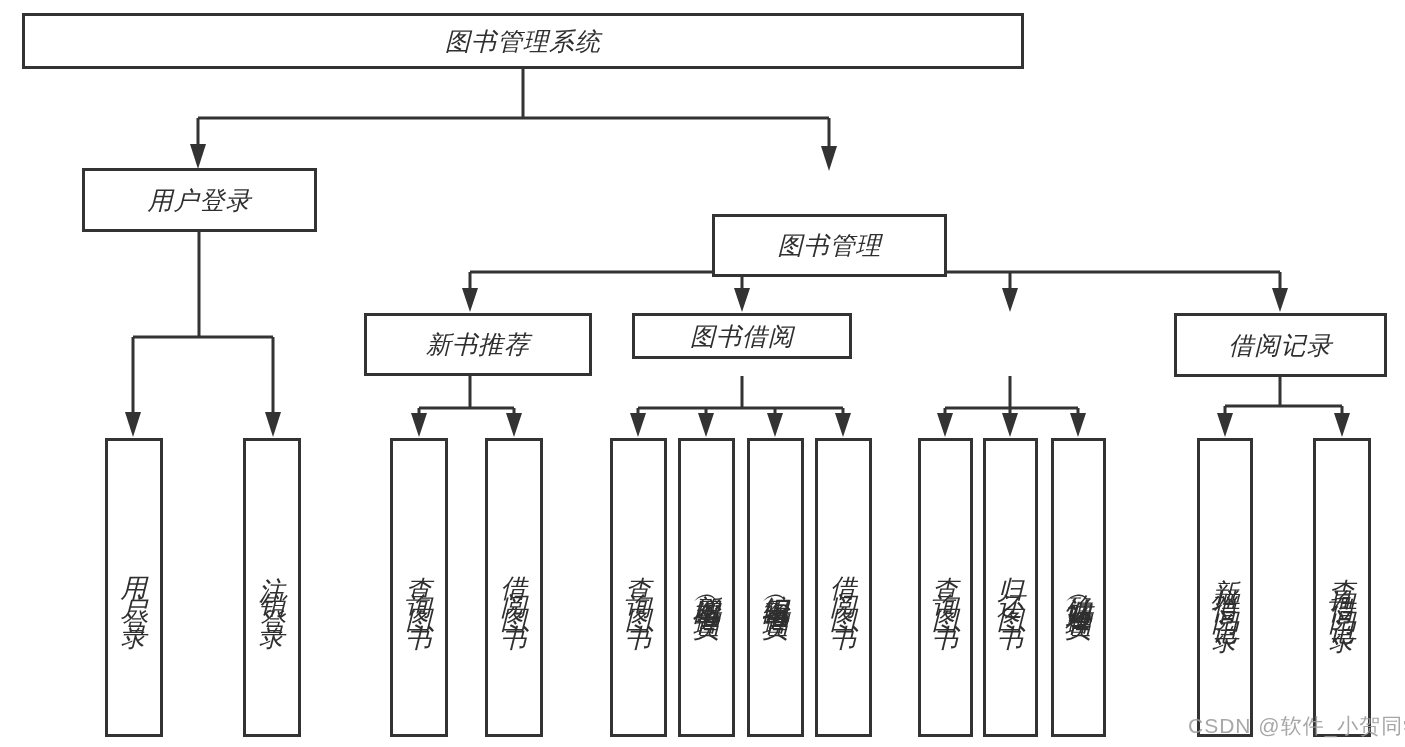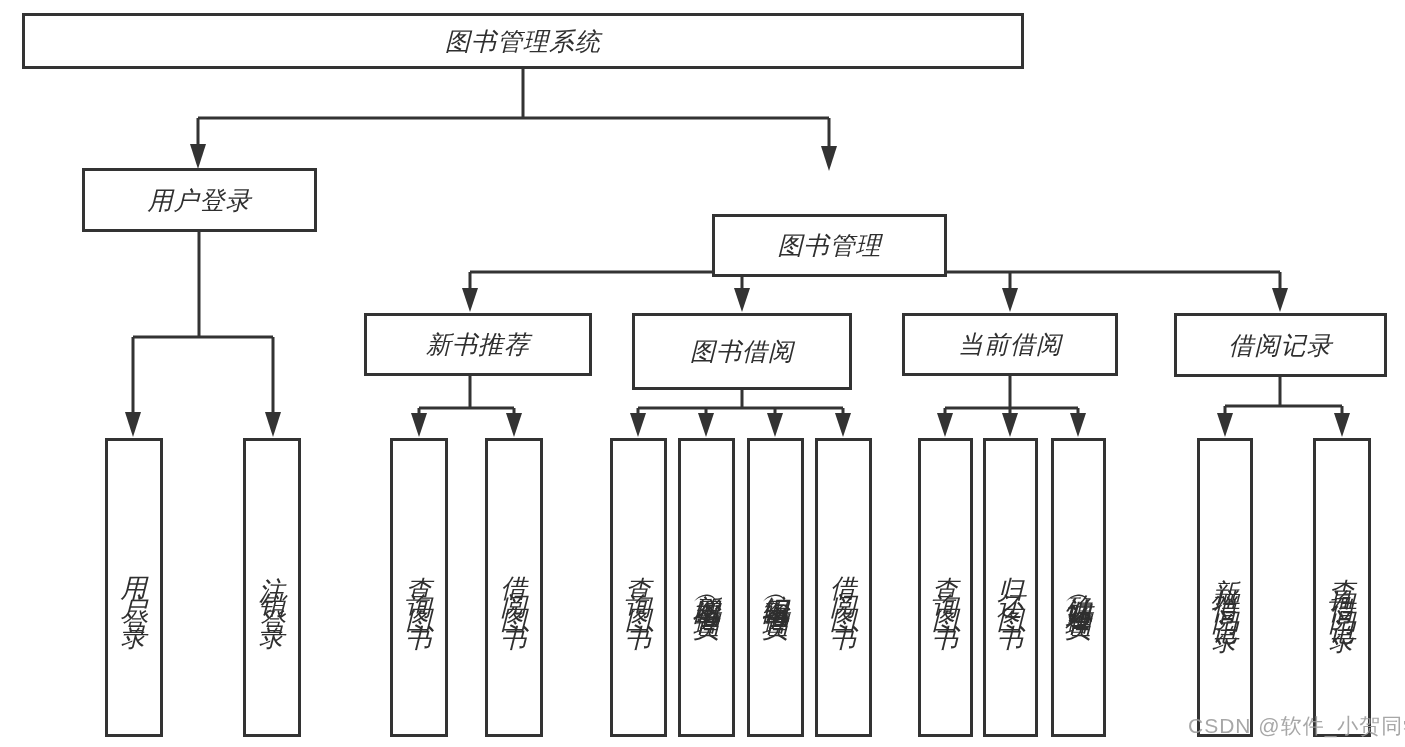--- a/index.html
+++ b/index.html
@@ -88,22 +88,21 @@
       <polygon points="1334,413 1350,413 1342,437"></polygon>
     </g>
   </svg>
 
   <div class="hnode" style="left:22px;top:13px;width:1002px;height:56px;">图书管理系统</div>
 
   <div class="hnode" style="left:82px;top:168px;width:235px;height:64px;">用户登录</div>
   <div class="hnode" style="left:712px;top:170px;width:235px;height:63px;margin-top:44px;">图书管理</div>
 
   <div class="hnode" style="left:364px;top:313px;width:228px;height:63px;">新书推荐</div>
-  <div class="hnode" style="left:632px;top:313px;width:220px;height:77px;">图书借阅</div>
-  <div class="hnode" style="left:902px;top:313px;width:216px;height:63px;">当前借阅</div>
+  <div class="hnode" style="left:632px;top:313px;width:220px;height:46px;">图书借阅</div>
   <div class="hnode" style="left:1174px;top:313px;width:213px;height:64px;">借阅记录</div>
 
   <div class="vnode ls-wide" style="left:105px;top:438px;width:58px;height:299px;">用户登录</div>
   <div class="vnode ls-wide" style="left:243px;top:438px;width:58px;height:299px;">注销登录</div>
 
   <div class="vnode ls-wide" style="left:390px;top:438px;width:58px;height:299px;">查询图书</div>
   <div class="vnode ls-wide" style="left:485px;top:438px;width:58px;height:299px;">借阅图书</div>
 
   <div class="vnode ls-wide" style="left:610px;top:438px;width:57px;height:299px;">查询图书</div>
   <div class="vnode ls-tight" style="left:678px;top:438px;width:57px;height:299px;">新增图书（管理员）</div>

